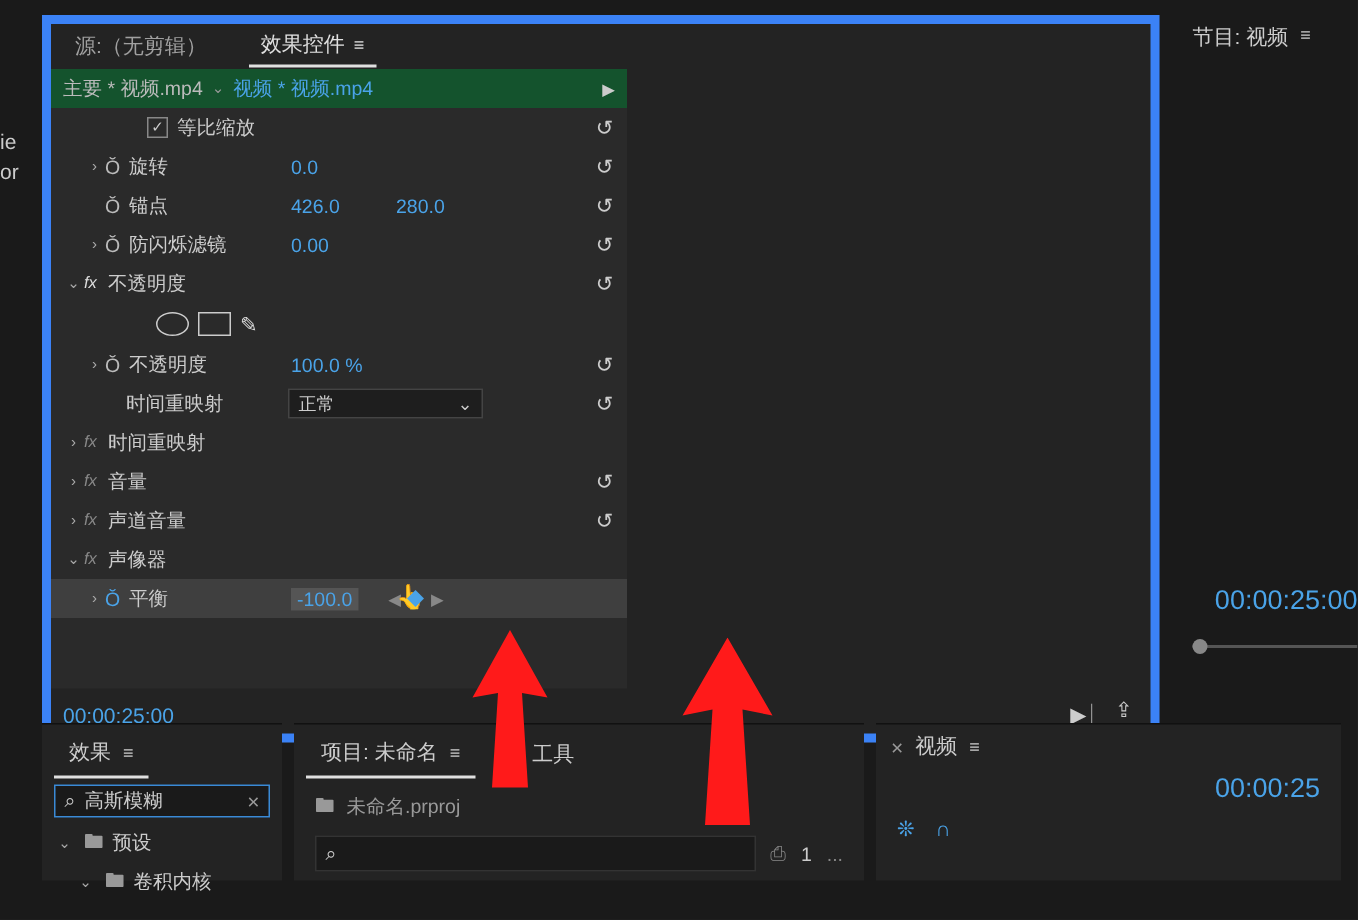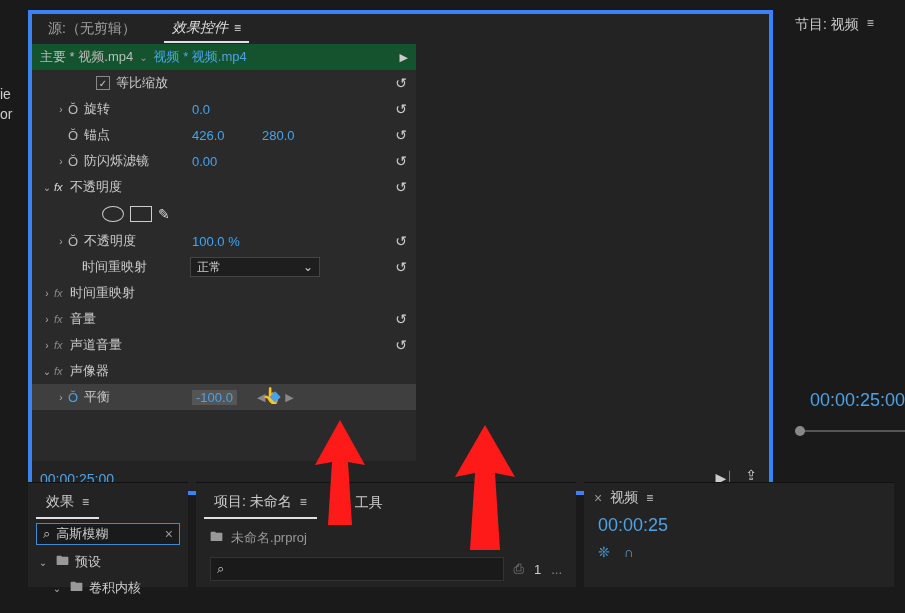--- a/index.html
+++ b/index.html
@@ -1,24 +1,24 @@
 <!DOCTYPE html>
 <html><head>
 <meta charset="utf-8">
 <style>
   * { box-sizing: border-box; margin: 0; padding: 0; font-family: "Microsoft YaHei", "PingFang SC", sans-serif; }
   body { background: #1a1a1a; color: #ccc; width: 905px; height: 613px; overflow: hidden; position: relative; font-size: 13px; }
   
   .left-trunc { position: absolute; left: 0; top: 85px; font-size: 14px; color: #ccc; line-height: 1.4; }
   
-  .main-panel { position: absolute; left: 28px; top: 10px; width: 745px; height: 485px; border: 4px solid #3b82f6; background: #232323; }
+  .main-panel { position: absolute; left: 28px; top: 10px; width: 745px; height: 485px; border: 6px solid #3b82f6; background: #232323; }
   
   .tabs { display: flex; align-items: center; height: 30px; padding: 0 8px; gap: 20px; }
   .tab { font-size: 14px; color: #a0a0a0; padding: 4px 8px; display: flex; align-items: center; gap: 6px; }
-  .tab.active { color: #e0e0e0; border-bottom: 2px solid #e0e0e0; font-style: italic; }
+  .tab.active { color: #e0e0e0; border-bottom: 2px solid #e0e0e0; }
   .menu-icon { font-size: 12px; }
   
   .body-area { display: flex; height: calc(100% - 60px); }
   .props-col { width: 384px; background: #2a2a2a; overflow: hidden; }
   .timeline-col { flex: 1; position: relative; background: #232323; }
   
   .clip-header { display: flex; align-items: center; height: 26px; background: #14532d; padding: 0 8px; gap: 6px; font-size: 13px; }
   .clip-master { color: #bbb; }
   .clip-link { color: #4aa3e8; }
   .chev { color: #999; font-size: 10px; }
@@ -90,21 +90,21 @@
   .proj-hdr-row { display: flex; gap: 20px; }
   .proj-file { display: flex; align-items: center; gap: 8px; padding: 4px 14px; color: #999; font-size: 13px; }
   .proj-search-row { display: flex; align-items: center; gap: 10px; padding: 4px 14px; }
   .proj-search { flex: 1; background: #1a1a1a; border: 1px solid #333; padding: 3px 6px; display: flex; gap: 6px; }
   .proj-icons { display: flex; gap: 10px; color: #888; }
   .proj-count { color: #ccc; }
   
   .seq-panel { width: 310px; }
   .seq-hdr { display: flex; align-items: center; gap: 8px; padding: 6px 10px; font-size: 14px; }
   .seq-close { color: #999; }
-  .seq-time { color: #4aa3e8; font-size: 18px; padding: 2px 14px; }
+  .seq-time { color: #4aa3e8; font-size: 18px; padding: 2px 14px; text-align: right; }
   .seq-icons { display: flex; gap: 14px; padding: 6px 14px; color: #4aa3e8; font-size: 14px; }
   
   .arrow { position: absolute; pointer-events: none; }
   .arrow svg { display: block; }
 </style>
 </head>
 <body>
 
 <div class="left-trunc">
   <div>ie</div>

